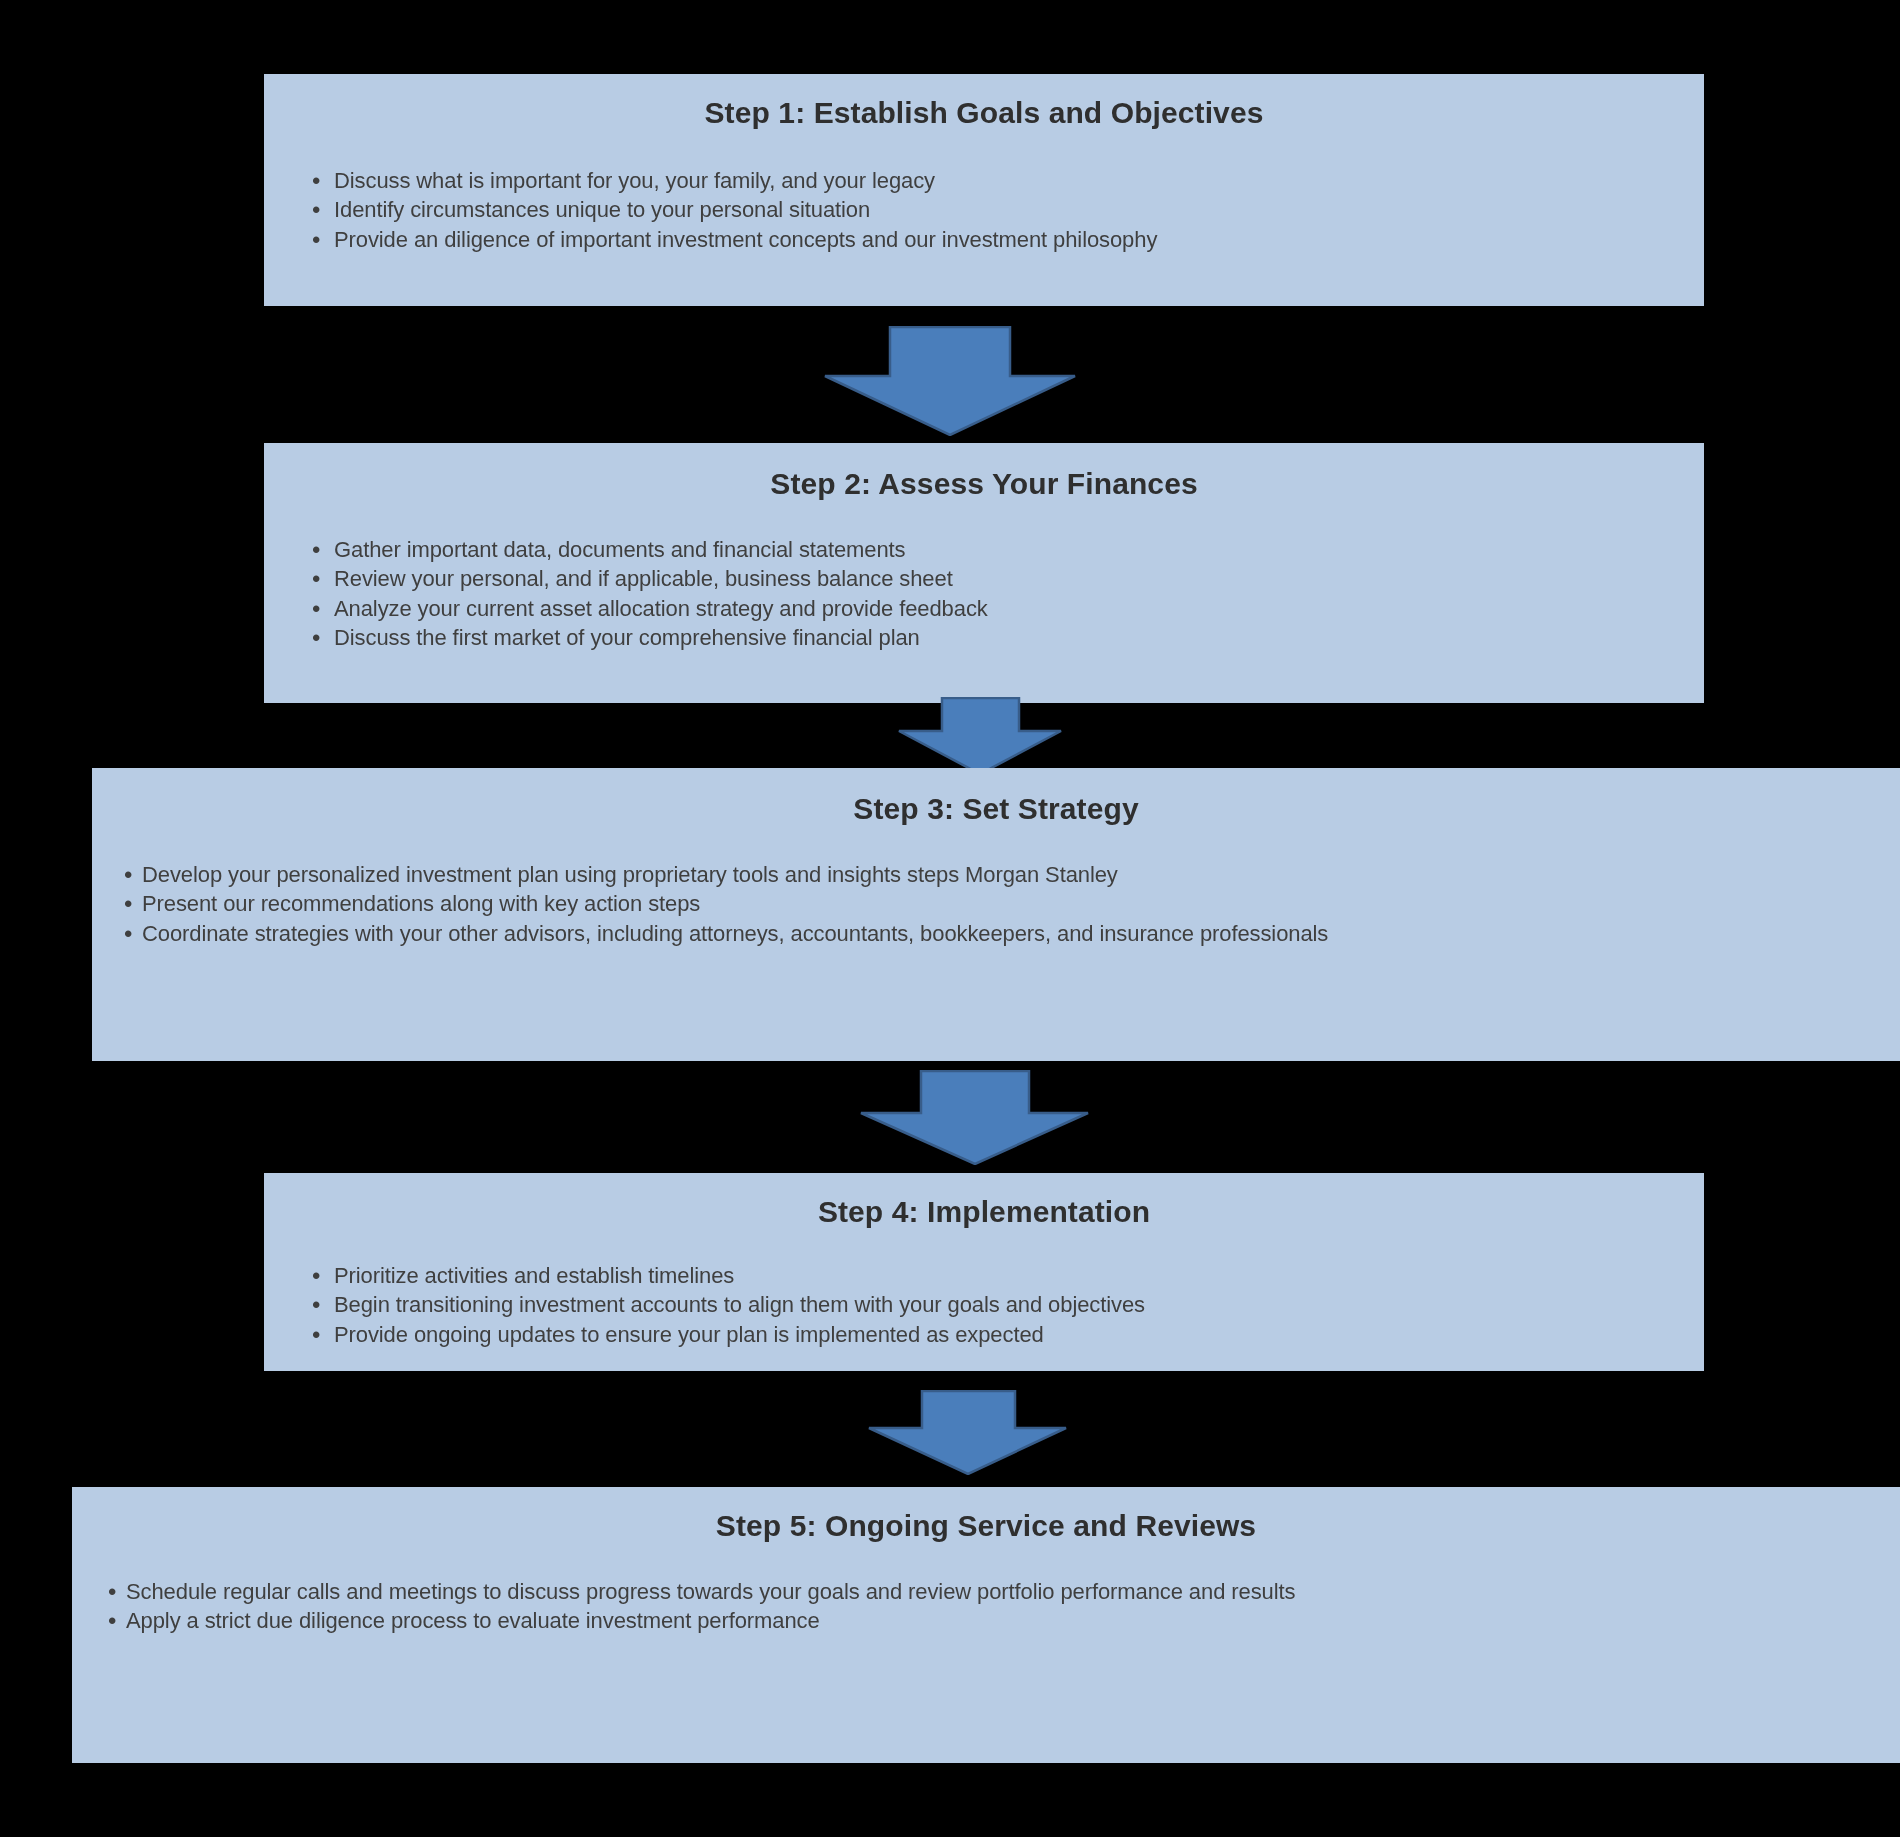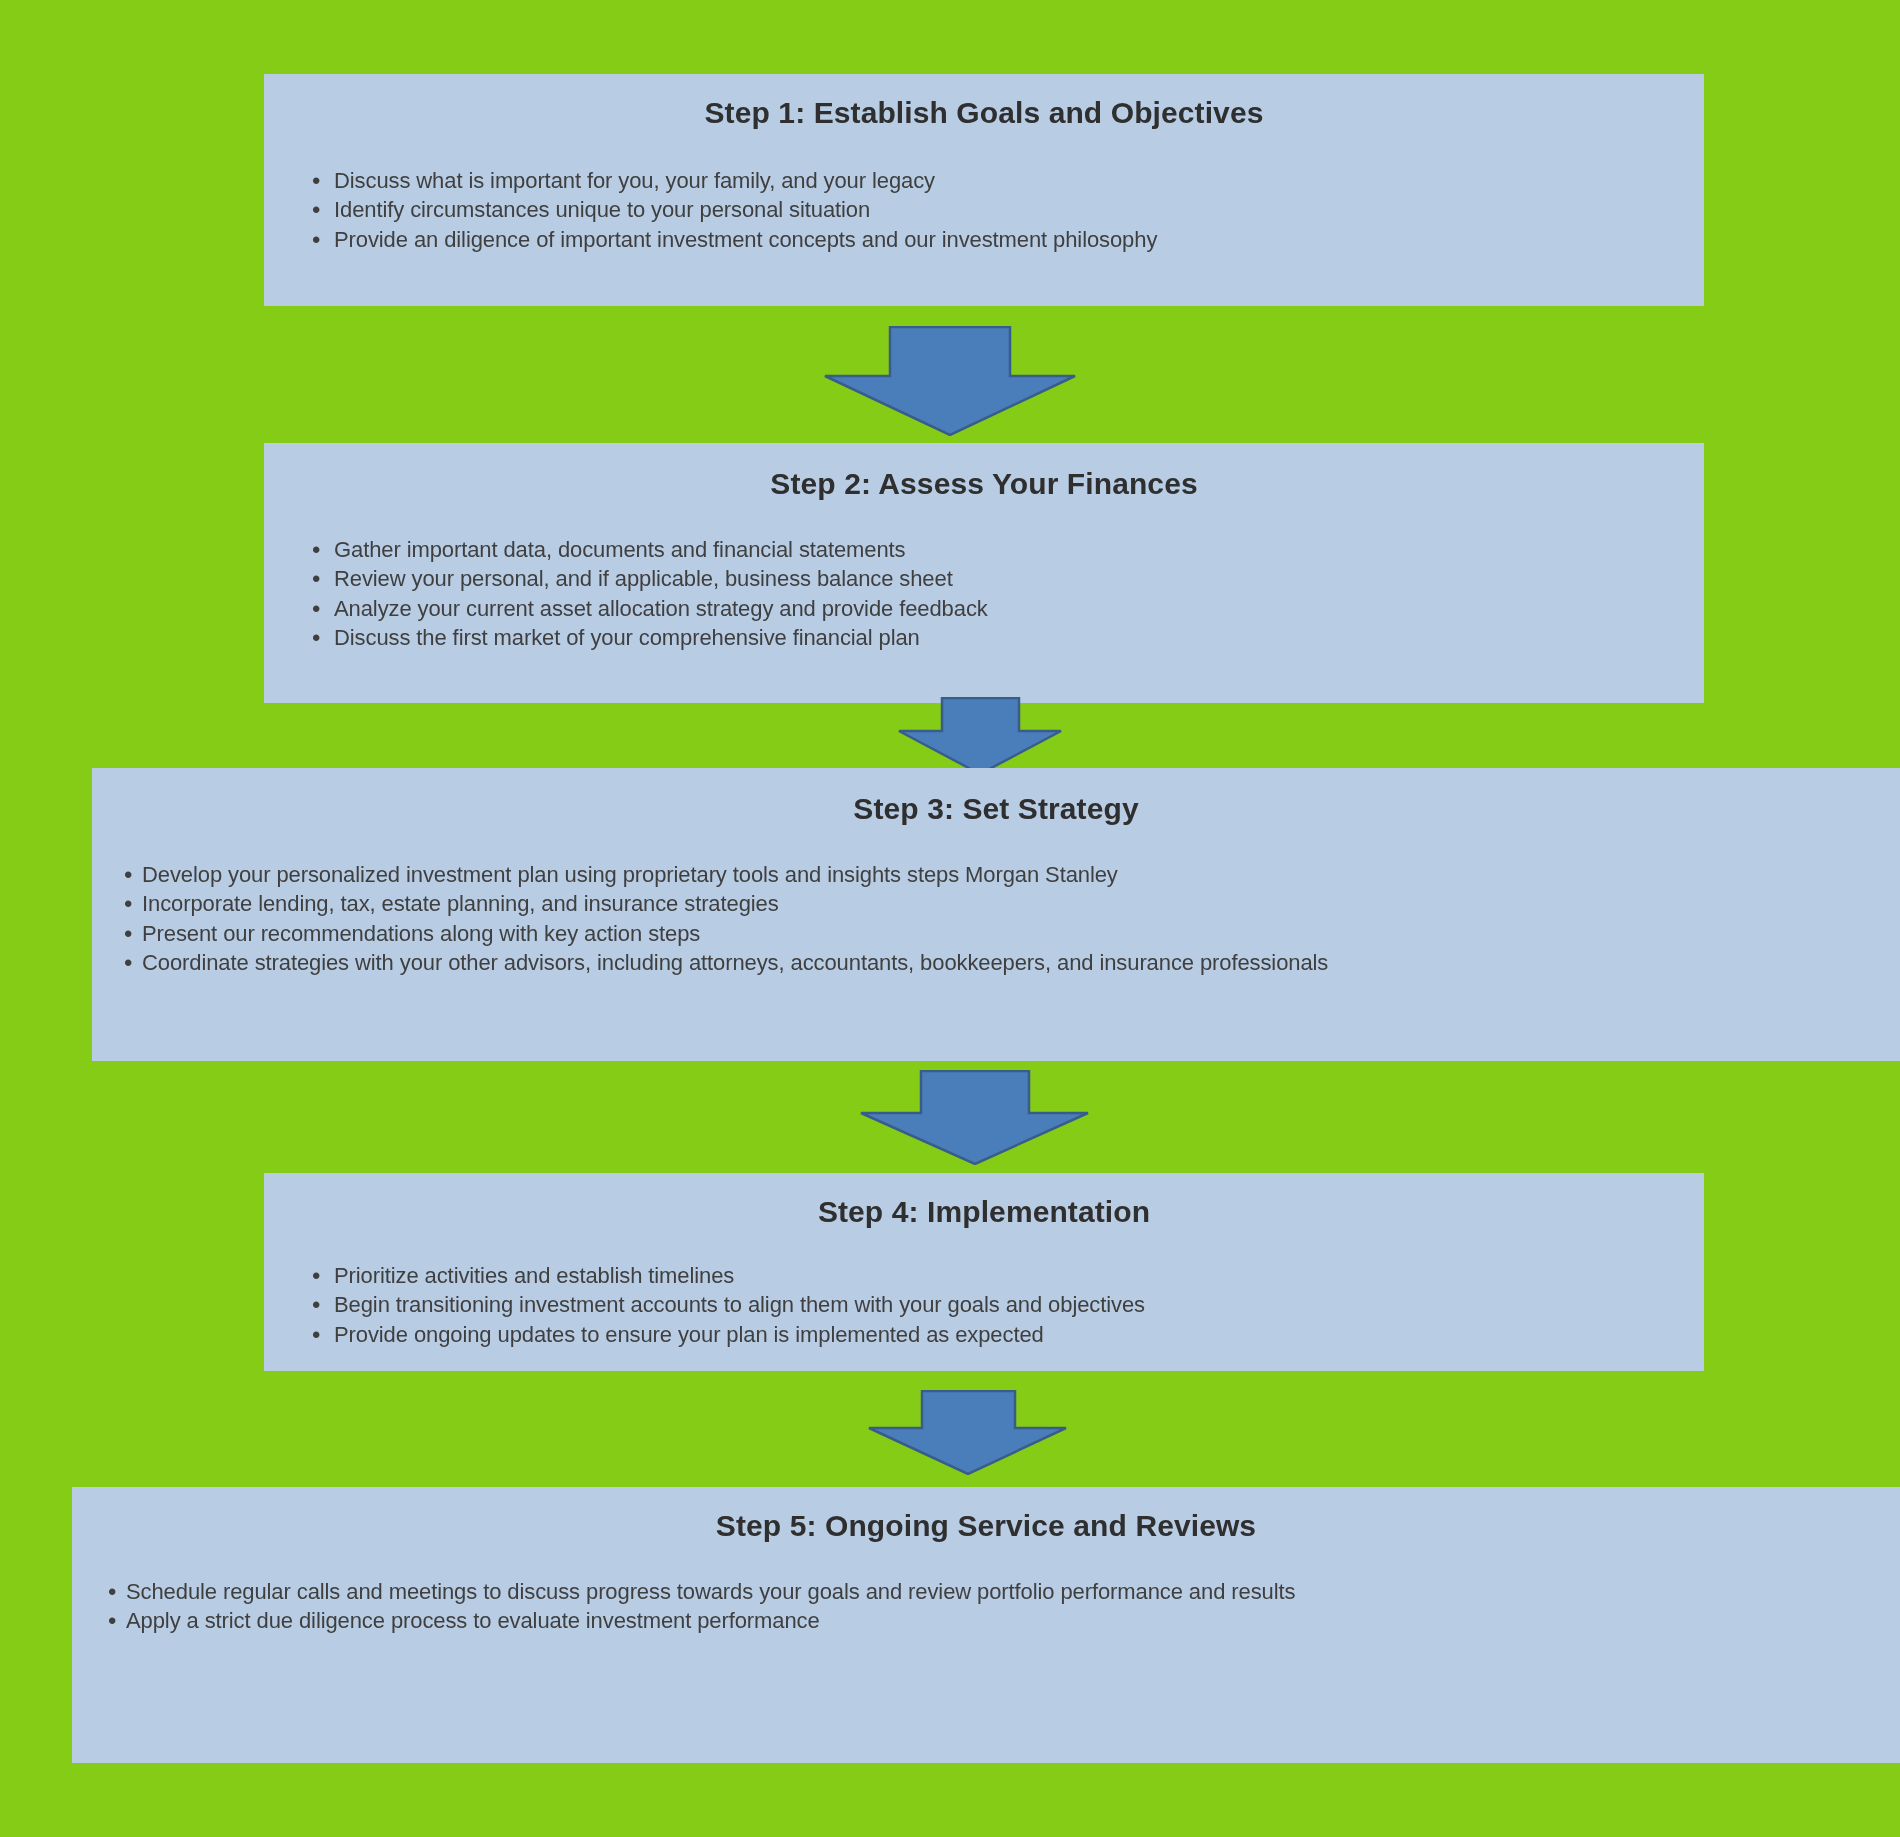--- a/index.html
+++ b/index.html
@@ -12,21 +12,21 @@
     width: 1900px;
     height: 1837px;
     font-family: "Liberation Sans", "DejaVu Sans", sans-serif;
     position: relative;
     overflow: hidden;
   }
   .canvas {
     position: relative;
     width: 1900px;
     height: 1837px;
-    background: #84cc16;
+    background: #000000;
   }
   .step-box {
     position: absolute;
     background: #b8cce4;
     box-sizing: border-box;
     padding: 0;
   }
   .step-title {
     text-align: center;
     font-weight: bold;
@@ -106,21 +106,20 @@
   <div class="arrow-wrap" style="left:898px; top:697px; width:165px; height:78px;">
     <svg width="165" height="78" viewBox="0 0 165 78">
       <polygon points="44,1 121,1 121,34 163,34 82,77 1,34 44,34" fill="#4a7ebb" stroke="#385d8a" stroke-width="2.5" stroke-linejoin="miter"></polygon>
     </svg>
   </div>
 
   <div class="step-box" style="left:92px; top:768px; width:1808px; height:293px;">
     <div class="step-title" style="padding-top:24px;">Step 3: Set Strategy</div>
     <ul class="bullets flush" style="margin-top:34px; margin-left:28px; margin-right:24px;">
       <li>Develop your personalized investment plan using proprietary tools and insights steps Morgan Stanley</li>
-      <li>Incorporate lending, tax, estate planning, and insurance strategies</li>
       <li>Present our recommendations along with key action steps</li>
       <li>Coordinate strategies with your other advisors, including attorneys, accountants, bookkeepers, and insurance professionals</li>
     </ul>
   </div>
 
   <div class="arrow-wrap" style="left:860px; top:1070px; width:230px; height:95px;">
     <svg width="230" height="95" viewBox="0 0 230 95">
       <polygon points="61,1 169,1 169,43 228,43 115,94 1,43 61,43" fill="#4a7ebb" stroke="#385d8a" stroke-width="2.5" stroke-linejoin="miter"></polygon>
     </svg>
   </div>

